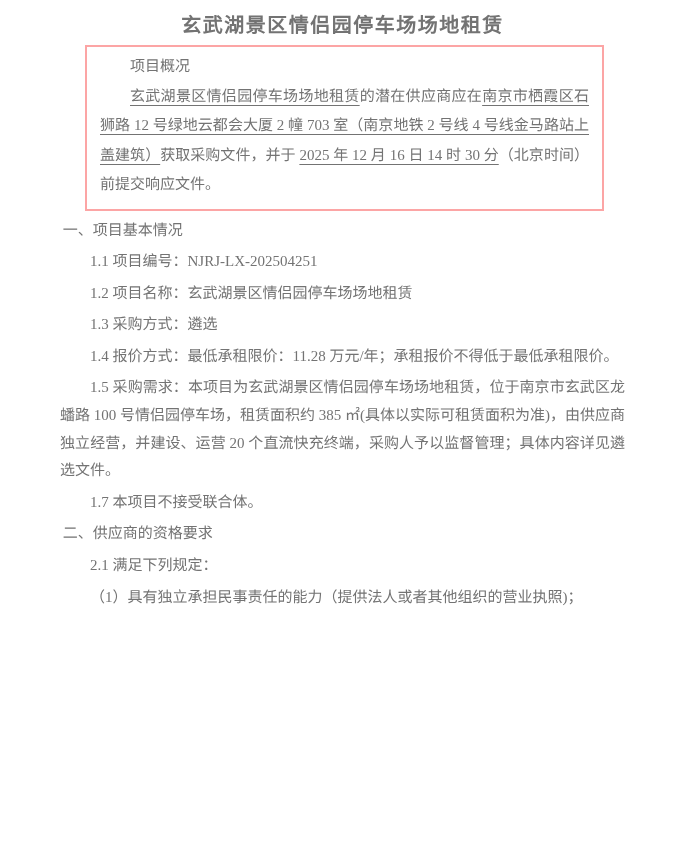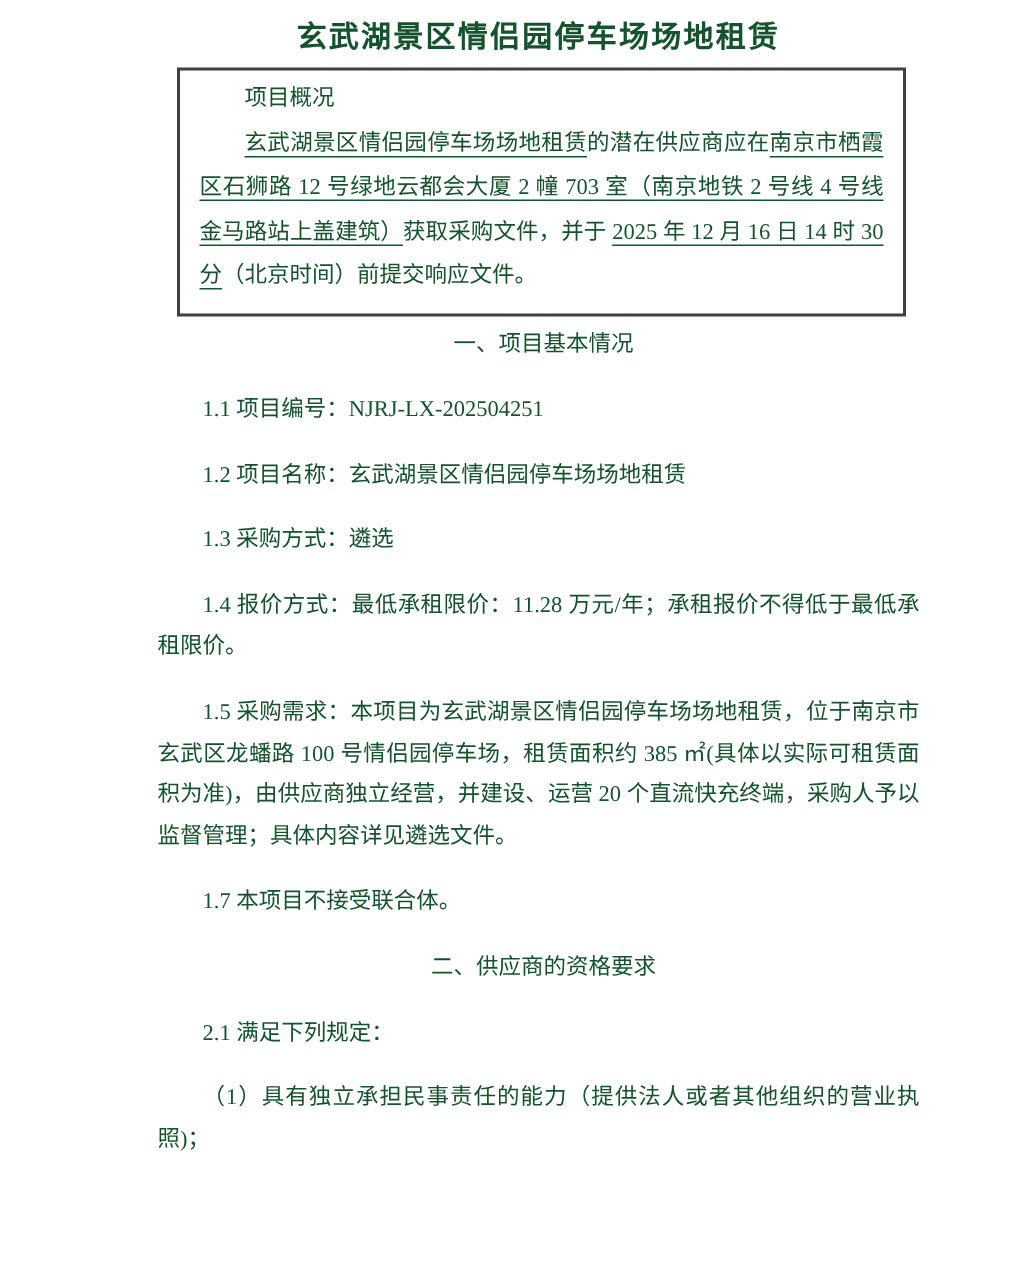--- a/index.html
+++ b/index.html
@@ -5,44 +5,44 @@
   html, body {
     margin: 0;
     padding: 0;
     background: #ffffff;
   }
   .page {
     position: relative;
     width: 689px;
     height: 846px;
     box-sizing: border-box;
-    padding: 10px 60px 0 89px;
+    padding: 10px 60px 0 56px;
     background: #ffffff;
-    color: #14532d;
+    color: #737373;
     font-family: "Liberation Serif", "DejaVu Serif", serif;
     overflow: hidden;
   }
   .doc-title {
     margin: 2px 0 0 0;
     font-size: 20px;
     font-weight: 700;
     text-align: center;
     letter-spacing: 1.5px;
     line-height: 26px;
   }
   .doc-subtitle {
     margin: 12px 0 0 0;
     font-size: 20px;
     font-weight: 700;
     text-align: center;
     letter-spacing: 1.5px;
     line-height: 26px;
   }
   .overview-box {
-    border: 2px solid #404040;
+    border: 2px solid #fca5a5;
     margin: 7px 25px 0 29px;
     padding: 5px 13px 9px 13px;
     font-size: 15px;
     line-height: 29.5px;
   }
   .box-heading {
     margin: 0;
     text-indent: 2em;
   }
   .box-para {
@@ -56,24 +56,24 @@
     text-underline-offset: 4px;
   }
   .body-content {
     margin-top: 6px;
     font-size: 15px;
     line-height: 27.6px;
   }
   .body-heading {
     margin: 0;
     text-indent: 0.45em;
-    text-align: center;
+    text-align: left;
   }
   .body-para {
-    margin: 16px;
+    margin: 4px;
     text-indent: 2em;
     text-align: justify;
   }
   .b {
     font-weight: 400;
   }
 </style>
 </head>
 <body>
 

